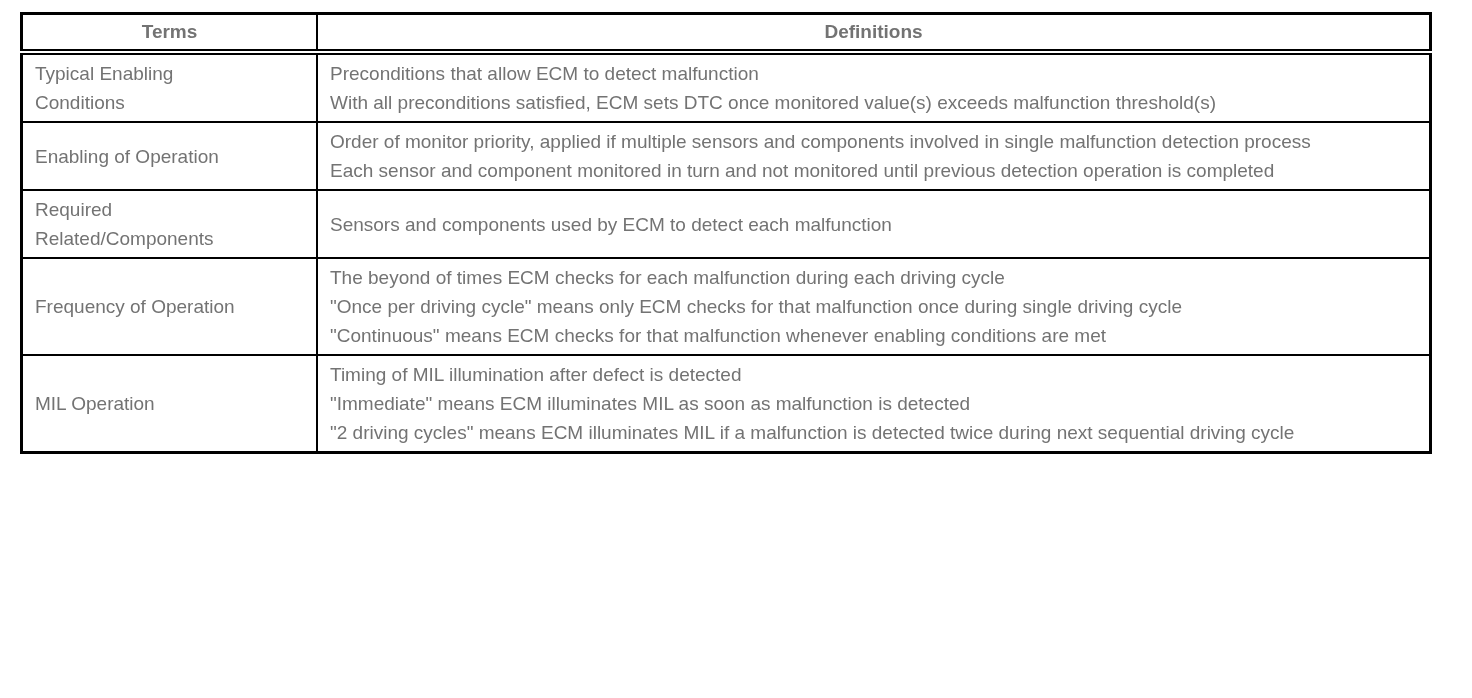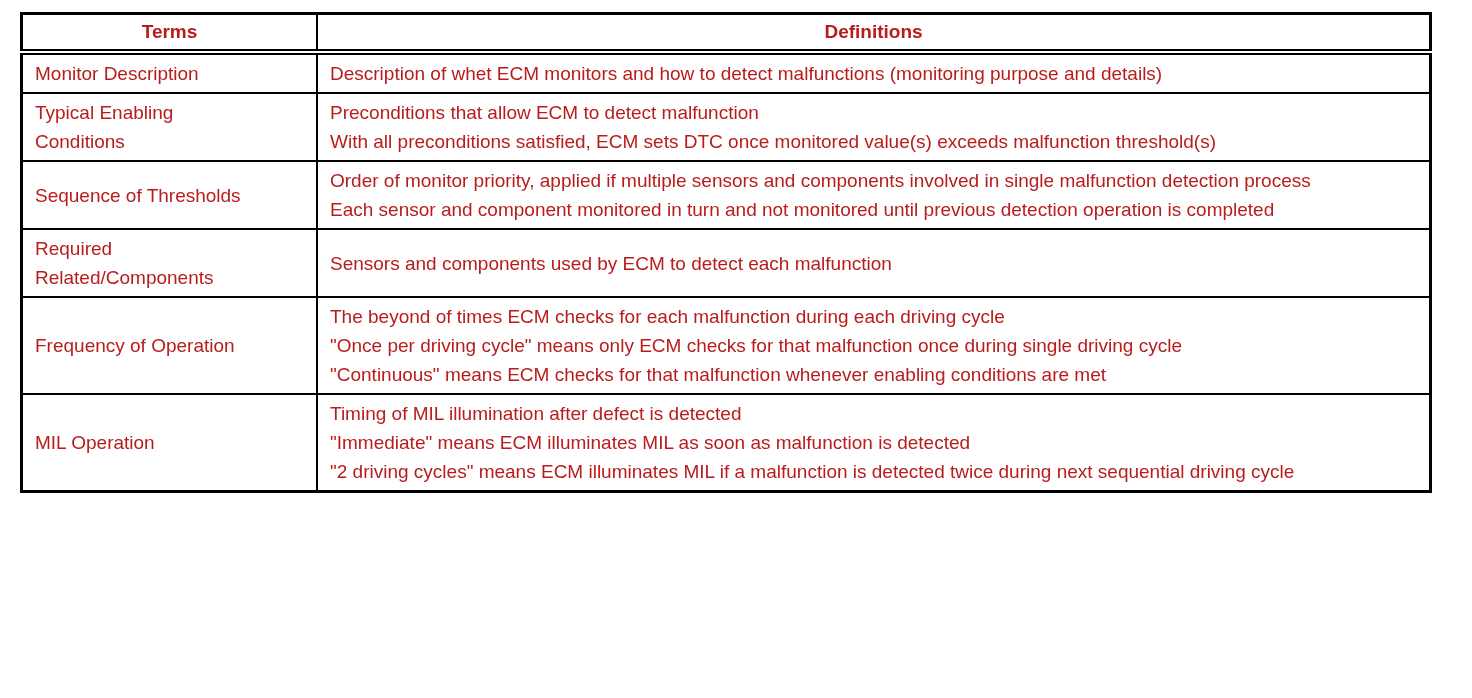--- a/index.html
+++ b/index.html
@@ -15,21 +15,21 @@
     background: #ffffff;
     overflow: hidden;
   }
   table.doc-table {
     position: absolute;
     left: 20px;
     top: 12px;
     width: 1412px;
     border-collapse: collapse;
     border: 3px solid #000000;
-    color: #b91c1c;
+    color: #737373;
     table-layout: fixed;
   }
   table.doc-table th,
   table.doc-table td {
     border: 2px solid #000000;
   }
   table.doc-table thead th {
     border-bottom: 6px double #000000;
     font-weight: bold;
     font-size: 19px;
@@ -63,38 +63,30 @@
   <table class="doc-table">
     <thead>
       <tr>
         <th class="col-term">Terms</th>
         <th class="col-def">Definitions</th>
       </tr>
     </thead>
     <tbody id="table-body">
         <tr>
           <td class="term-cell">
-            <div class="term-text">Monitor Description</div>
-          </td>
-          <td class="def-cell">
-            <div class="def-line">Description of whet ECM monitors and how to detect malfunctions (monitoring purpose and details)</div>
-          </td>
-        </tr>
-        <tr>
-          <td class="term-cell">
             <div class="term-text">Typical Enabling Conditions</div>
           </td>
           <td class="def-cell">
             <div class="def-line">Preconditions that allow ECM to detect malfunction</div>
             <div class="def-line">With all preconditions satisfied, ECM sets DTC once monitored value(s) exceeds malfunction threshold(s)</div>
           </td>
         </tr>
         <tr>
           <td class="term-cell">
-            <div class="term-text">Sequence of Thresholds</div>
+            <div class="term-text">Enabling of Operation</div>
           </td>
           <td class="def-cell">
             <div class="def-line">Order of monitor priority, applied if multiple sensors and components involved in single malfunction detection process</div>
             <div class="def-line">Each sensor and component monitored in turn and not monitored until previous detection operation is completed</div>
           </td>
         </tr>
         <tr>
           <td class="term-cell">
             <div class="term-text">Required Related/Components</div>
           </td>

